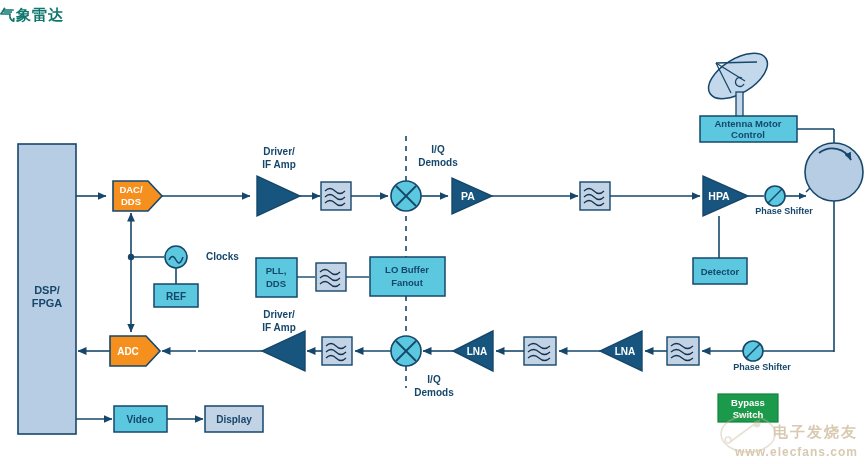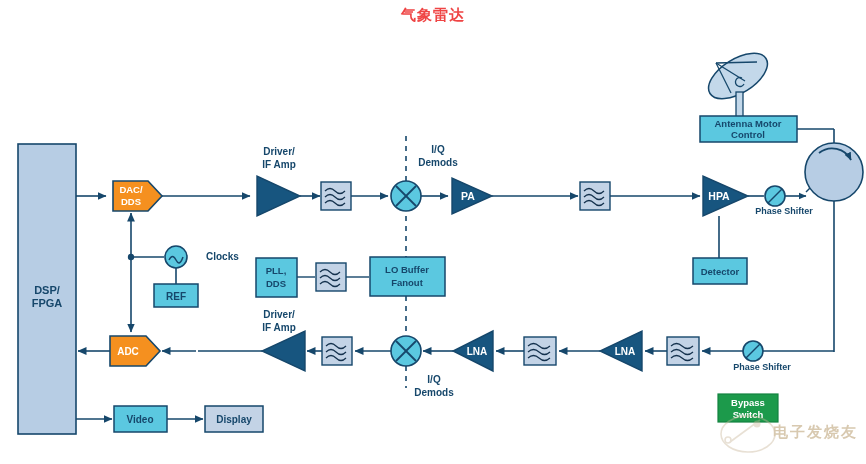--- a/index.html
+++ b/index.html
@@ -17,25 +17,24 @@
     width: 866px; height: 464px;
   }
   svg#diagram {
     position: absolute; left: 0; top: 0;
     width: 866px; height: 464px;
   }
   .title {
     position: absolute;
     left: 0; top: 6px;
     width: 866px;
-    text-align: center;
     font-family: Liberation Mono, monospace;
     font-size: 15px;
     font-weight: bold;
-    color: #ef4444;
+    color: #0f766e;
     letter-spacing: 1px;
   }
   
   text {
     font-family: "Liberation Sans", sans-serif;
     font-weight: bold;
     fill: #16476b;
   }
   text.onblue { fill: #16476b; }
   text.onwhite { fill: #16476b; }
@@ -316,14 +315,15 @@
 
     <g opacity="0.42">
       <ellipse cx="748" cy="434" rx="27" ry="18" fill="none" stroke="#c9b79b" stroke-width="1.6"></ellipse>
       <line x1="730" y1="442" x2="760" y2="420" stroke="#c9b79b" stroke-width="1.6"></line>
       <circle cx="728" cy="440" r="3" fill="none" stroke="#c9b79b" stroke-width="1.6"></circle>
       <circle cx="757" cy="424" r="3.5" fill="#c9b79b"></circle>
     </g>
   </svg>
 
   <div class="wm-text">电子发烧友</div>
+  <div class="wm-url">www.elecfans.com</div>
 
 </div>
 
 </body></html>

